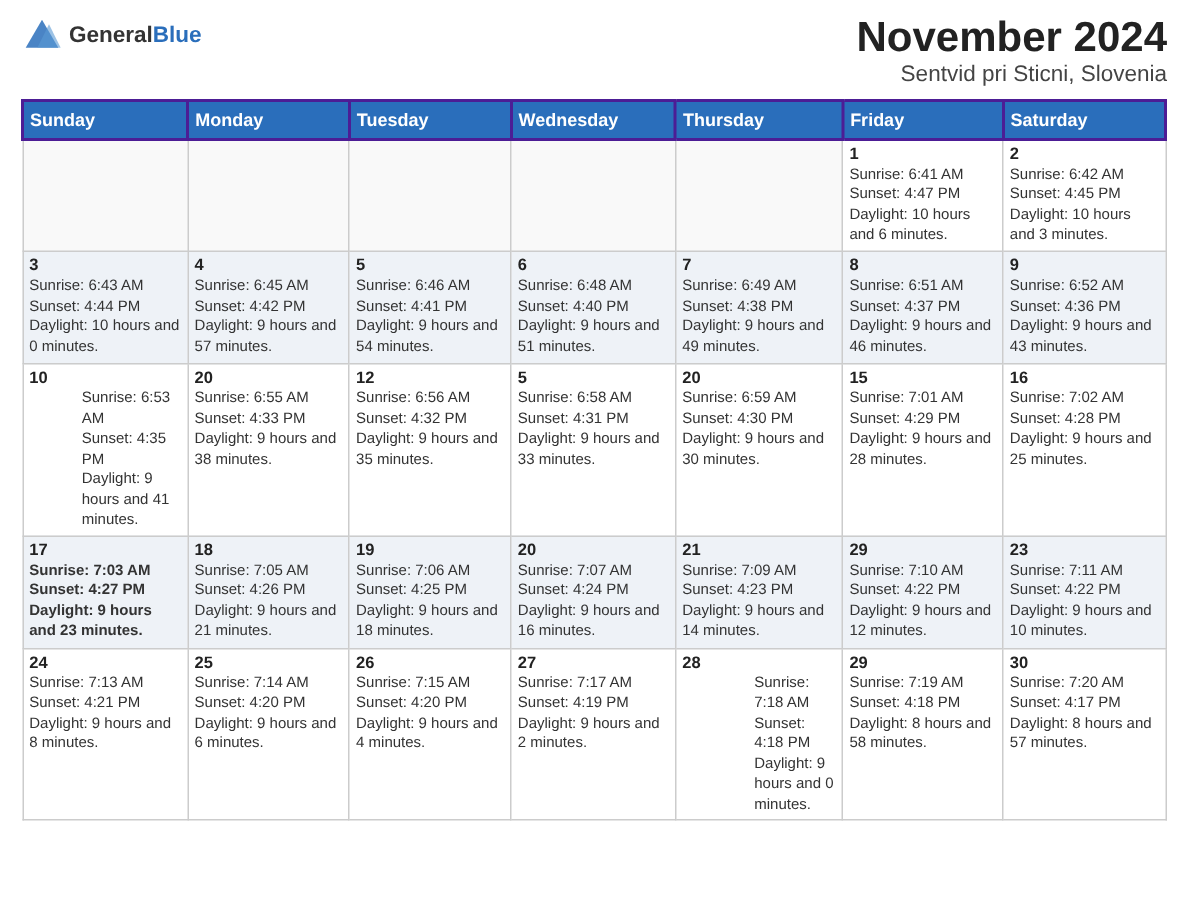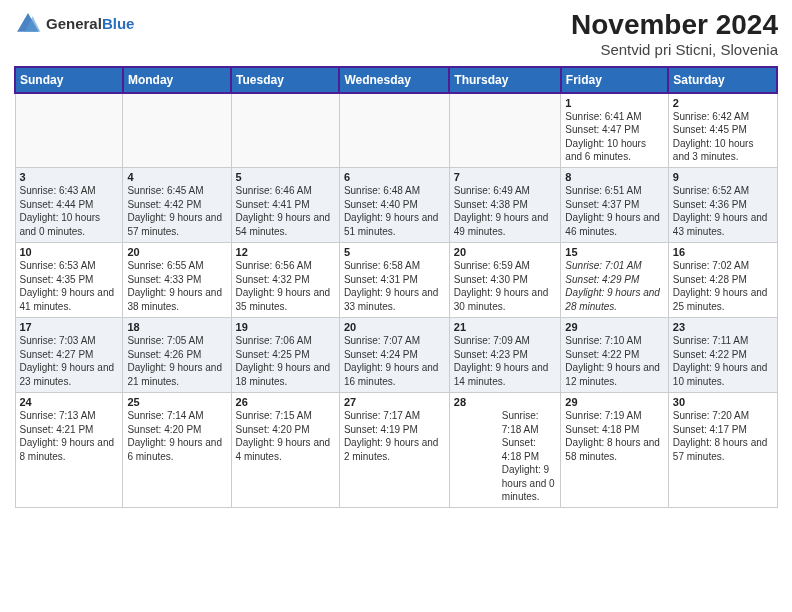--- a/index.html
+++ b/index.html
@@ -183,21 +183,21 @@
           <td>
             <span class="day-number">9</span>
             <div class="day-info" style="white-space: pre-line;">Sunrise: 6:52 AM
 Sunset: 4:36 PM
 Daylight: 9 hours and 43 minutes.</div>
           </td>
         </tr>
         <tr>
           <td>
             <span class="day-number">10</span>
-            <div class="day-info" style="white-space: pre-line;">Sunrise: 6:53 AM
+            <div class="day-info" style="white-space: pre-line; margin-left: 35px;">Sunrise: 6:53 AM
 Sunset: 4:35 PM
 Daylight: 9 hours and 41 minutes.</div>
           </td>
           <td>
             <span class="day-number">20</span>
             <div class="day-info" style="white-space: pre-line;">Sunrise: 6:55 AM
 Sunset: 4:33 PM
 Daylight: 9 hours and 38 minutes.</div>
           </td>
           <td>
@@ -213,35 +213,35 @@
 Daylight: 9 hours and 33 minutes.</div>
           </td>
           <td>
             <span class="day-number">20</span>
             <div class="day-info" style="white-space: pre-line;">Sunrise: 6:59 AM
 Sunset: 4:30 PM
 Daylight: 9 hours and 30 minutes.</div>
           </td>
           <td>
             <span class="day-number">15</span>
-            <div class="day-info" style="white-space: pre-line; font-style: italic;">Sunrise: 7:01 AM
+            <div class="day-info" style="white-space: pre-line;">Sunrise: 7:01 AM
 Sunset: 4:29 PM
 Daylight: 9 hours and 28 minutes.</div>
           </td>
           <td>
             <span class="day-number">16</span>
             <div class="day-info" style="white-space: pre-line;">Sunrise: 7:02 AM
 Sunset: 4:28 PM
 Daylight: 9 hours and 25 minutes.</div>
           </td>
         </tr>
         <tr>
           <td>
             <span class="day-number">17</span>
-            <div class="day-info" style="white-space: pre-line;">Sunrise: 7:03 AM
+            <div class="day-info" style="white-space: pre-line; font-weight: bold;">Sunrise: 7:03 AM
 Sunset: 4:27 PM
 Daylight: 9 hours and 23 minutes.</div>
           </td>
           <td>
             <span class="day-number">18</span>
             <div class="day-info" style="white-space: pre-line;">Sunrise: 7:05 AM
 Sunset: 4:26 PM
 Daylight: 9 hours and 21 minutes.</div>
           </td>
           <td>

